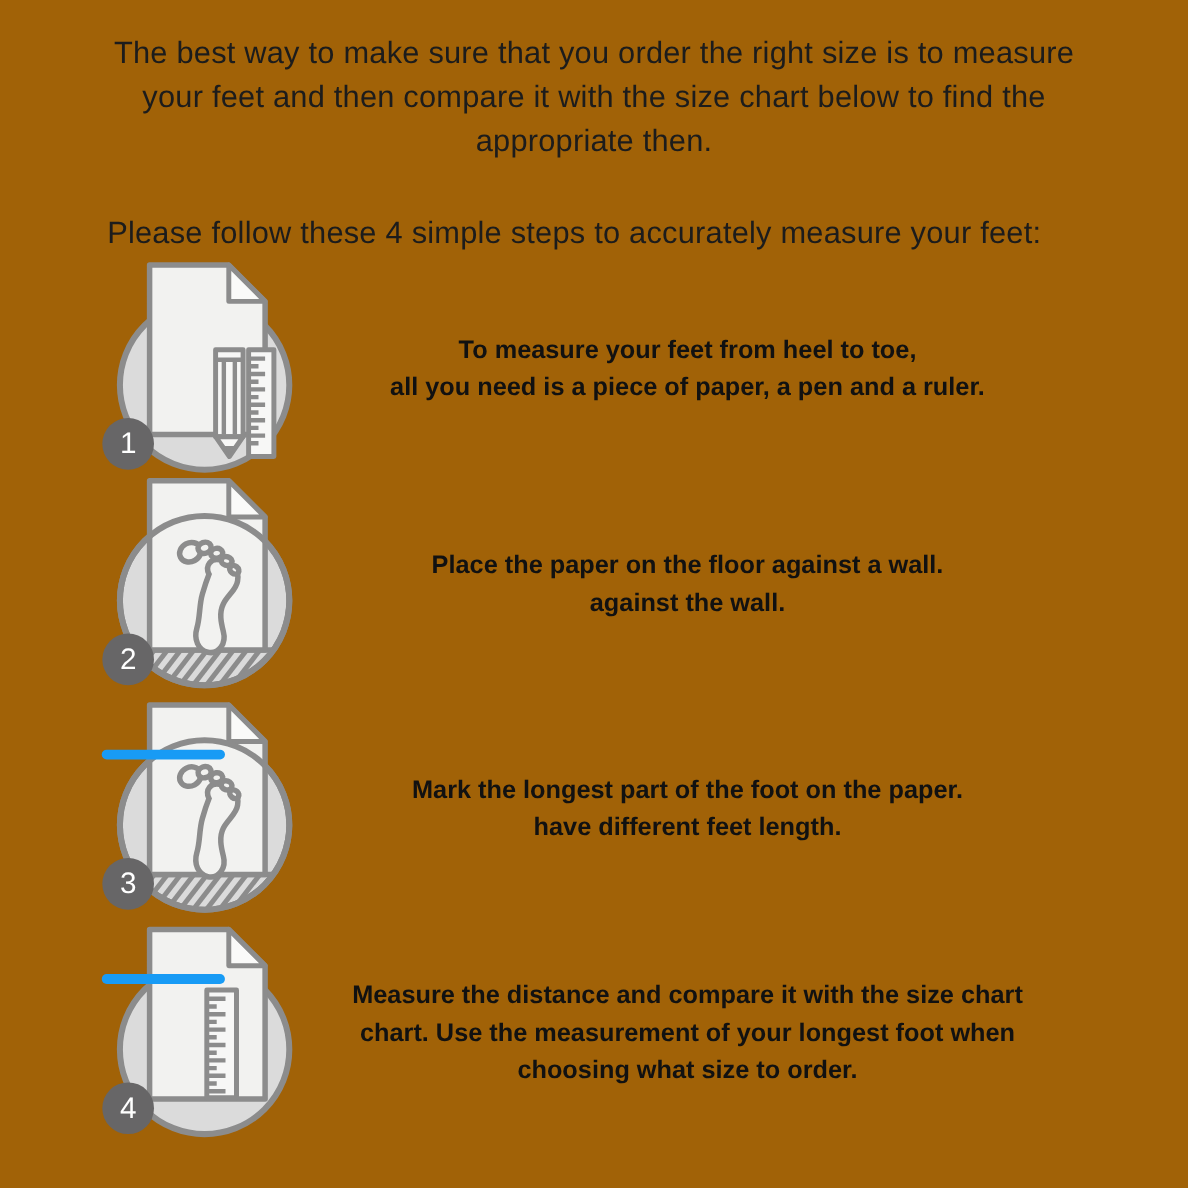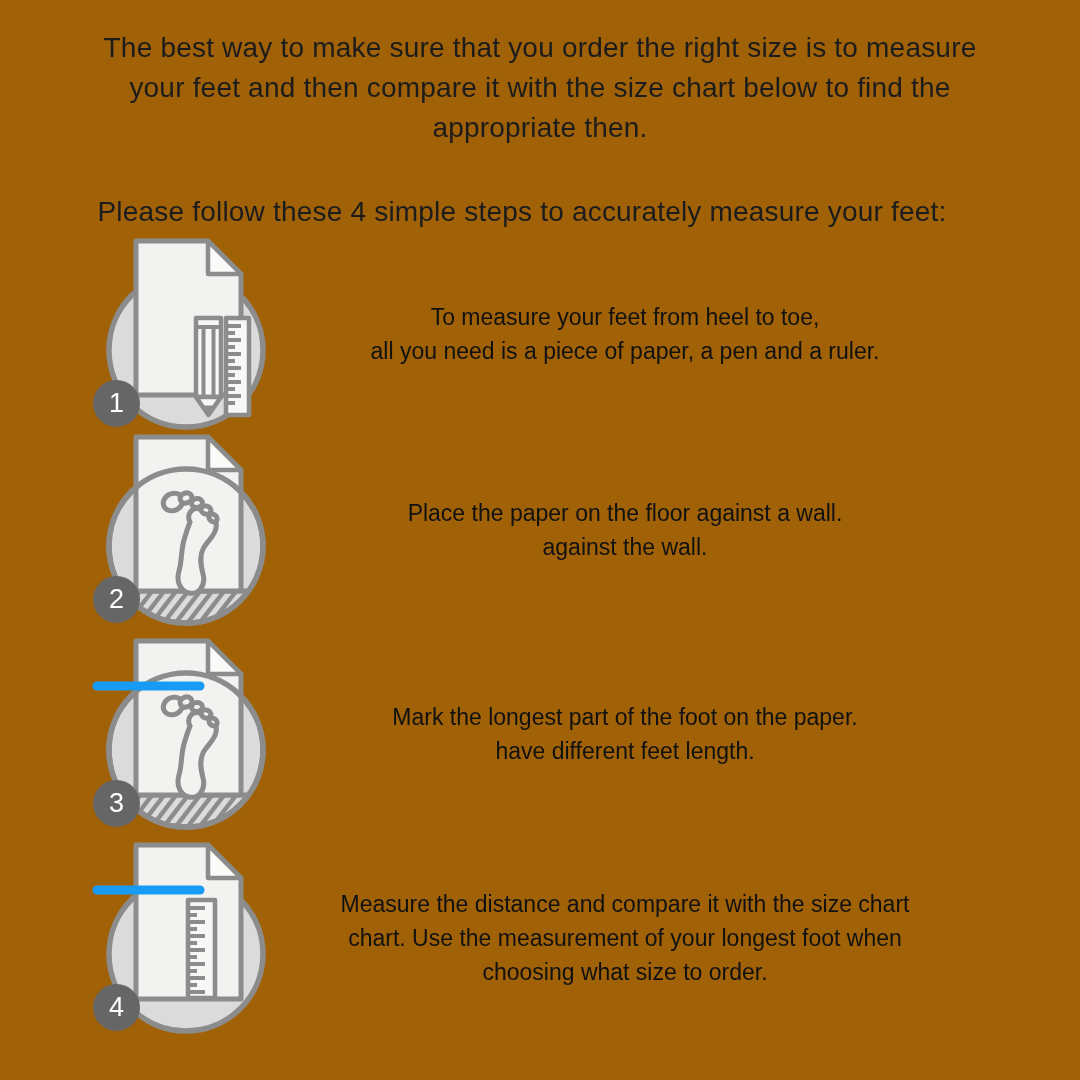--- a/index.html
+++ b/index.html
@@ -15,21 +15,21 @@
   
   .step{position:absolute;left:0;width:1080px;height:200px;}
   .figure{position:absolute;left:86px;top:0;width:200px;height:200px;}
   .figure svg{position:absolute;left:0;top:0;}
   .badge{position:absolute;left:7px;top:146px;width:47px;height:47px;border-radius:50%;
          background:var(--badge,#676667);color:var(--badge-text,#fff);
          display:flex;align-items:center;justify-content:center;
          font-size:27px;font-weight:300;z-index:3;}
   .texts{position:absolute;left:265px;top:0;width:720px;height:200px;
          display:flex;flex-direction:column;justify-content:center;
-         text-align:center;font-size:23px;line-height:34px;font-weight:400;color:#111;}
+         text-align:center;font-size:23px;line-height:34px;font-weight:700;color:#111;}
 
   
   .circ {fill:var(--circle,#dbdbdb);stroke:var(--gray,#8c8c8c);stroke-width:5.5;}
   .rim  {fill:none;stroke:var(--gray,#8c8c8c);stroke-width:5.5;}
   .paper{fill:var(--paper,#f2f2f0);stroke:var(--gray,#8c8c8c);stroke-width:5;stroke-linejoin:round;}
   .fold {fill:var(--fold,#fafaf9);stroke:var(--gray,#8c8c8c);stroke-width:4.5;stroke-linejoin:round;}
   .tool {fill:var(--tool,#f7f7f6);stroke:var(--gray,#8c8c8c);stroke-width:4.5;stroke-linejoin:round;}
   .ln   {stroke:var(--gray,#8c8c8c);stroke-width:4;fill:none;}
   .tip  {fill:var(--gray,#8c8c8c);stroke:var(--gray,#8c8c8c);stroke-width:1;}
   .foot {fill:var(--paper,#f2f2f0);stroke:var(--gray,#8c8c8c);stroke-width:5;}

